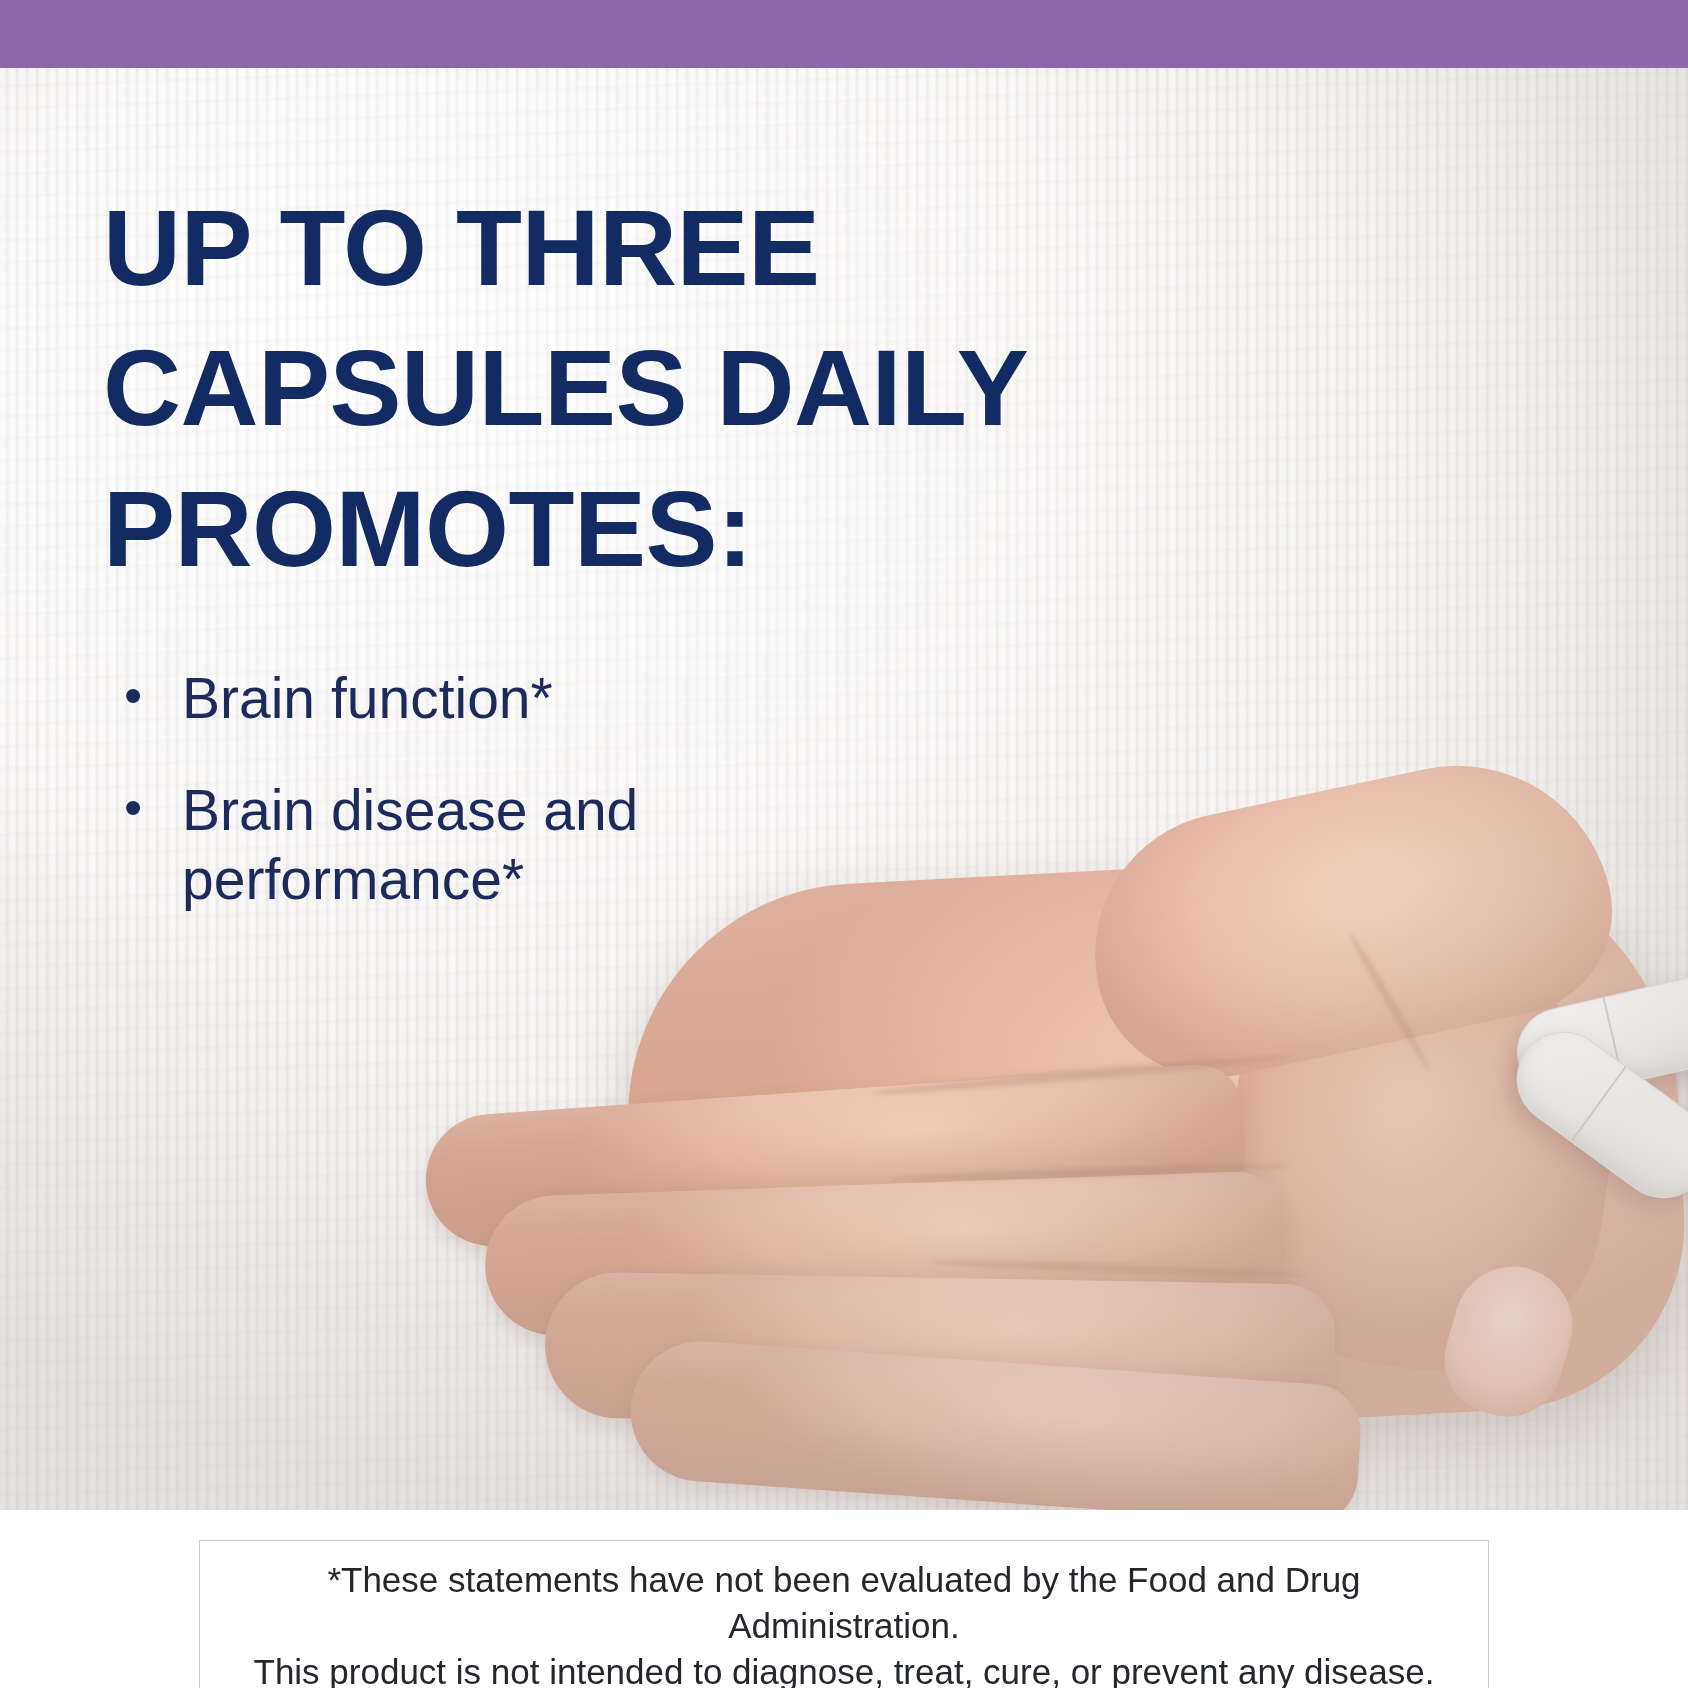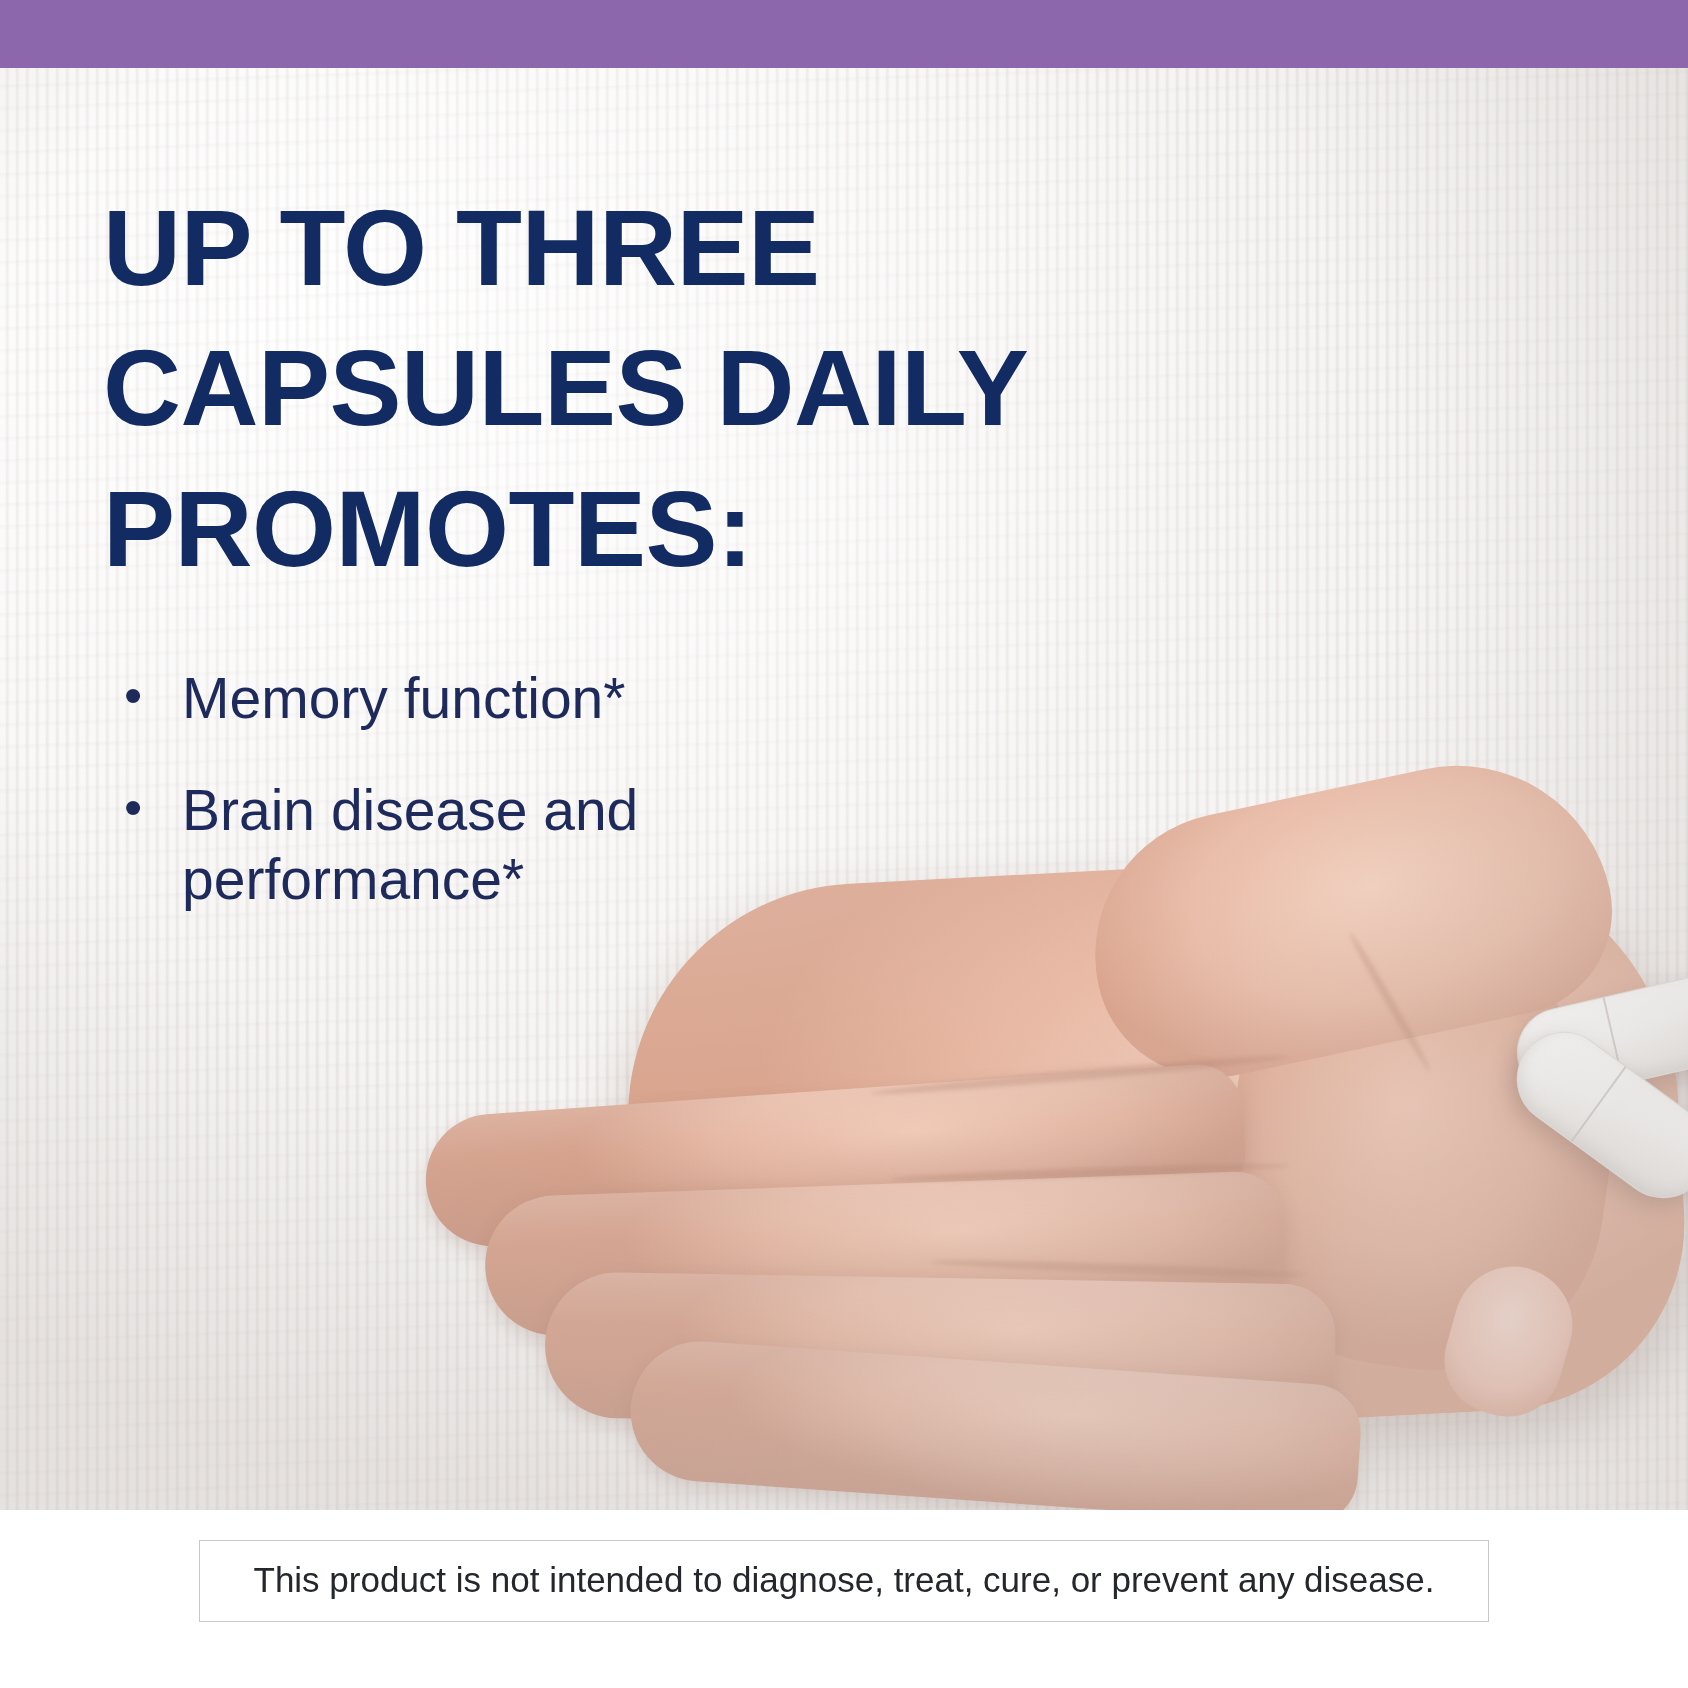--- a/index.html
+++ b/index.html
@@ -278,27 +278,28 @@
     </div>
 
     <div class="vignette"></div>
   </div>
 
   <div class="headline">UP TO THREE CAPSULES DAILY PROMOTES:</div>
 
   <div class="bullets">
     <div class="bullet-row">
       <span class="bullet-dot">•</span>
-      <span class="bullet-text">Memory function*</span>
+      <span class="bullet-text">Brain function*</span>
     </div>
     <div class="bullet-row">
       <span class="bullet-dot">•</span>
       <span class="bullet-text">Brain disease and performance*</span>
     </div>
   </div>
 
   <div class="footer-band"></div>
 
   <div class="disclaimer">
+    <span class="disclaimer-line">*These statements have not been evaluated by the Food and Drug Administration.</span>
     <span class="disclaimer-line">This product is not intended to diagnose, treat, cure, or prevent any disease.</span>
   </div>
 
 </div>
 
 </body></html>

